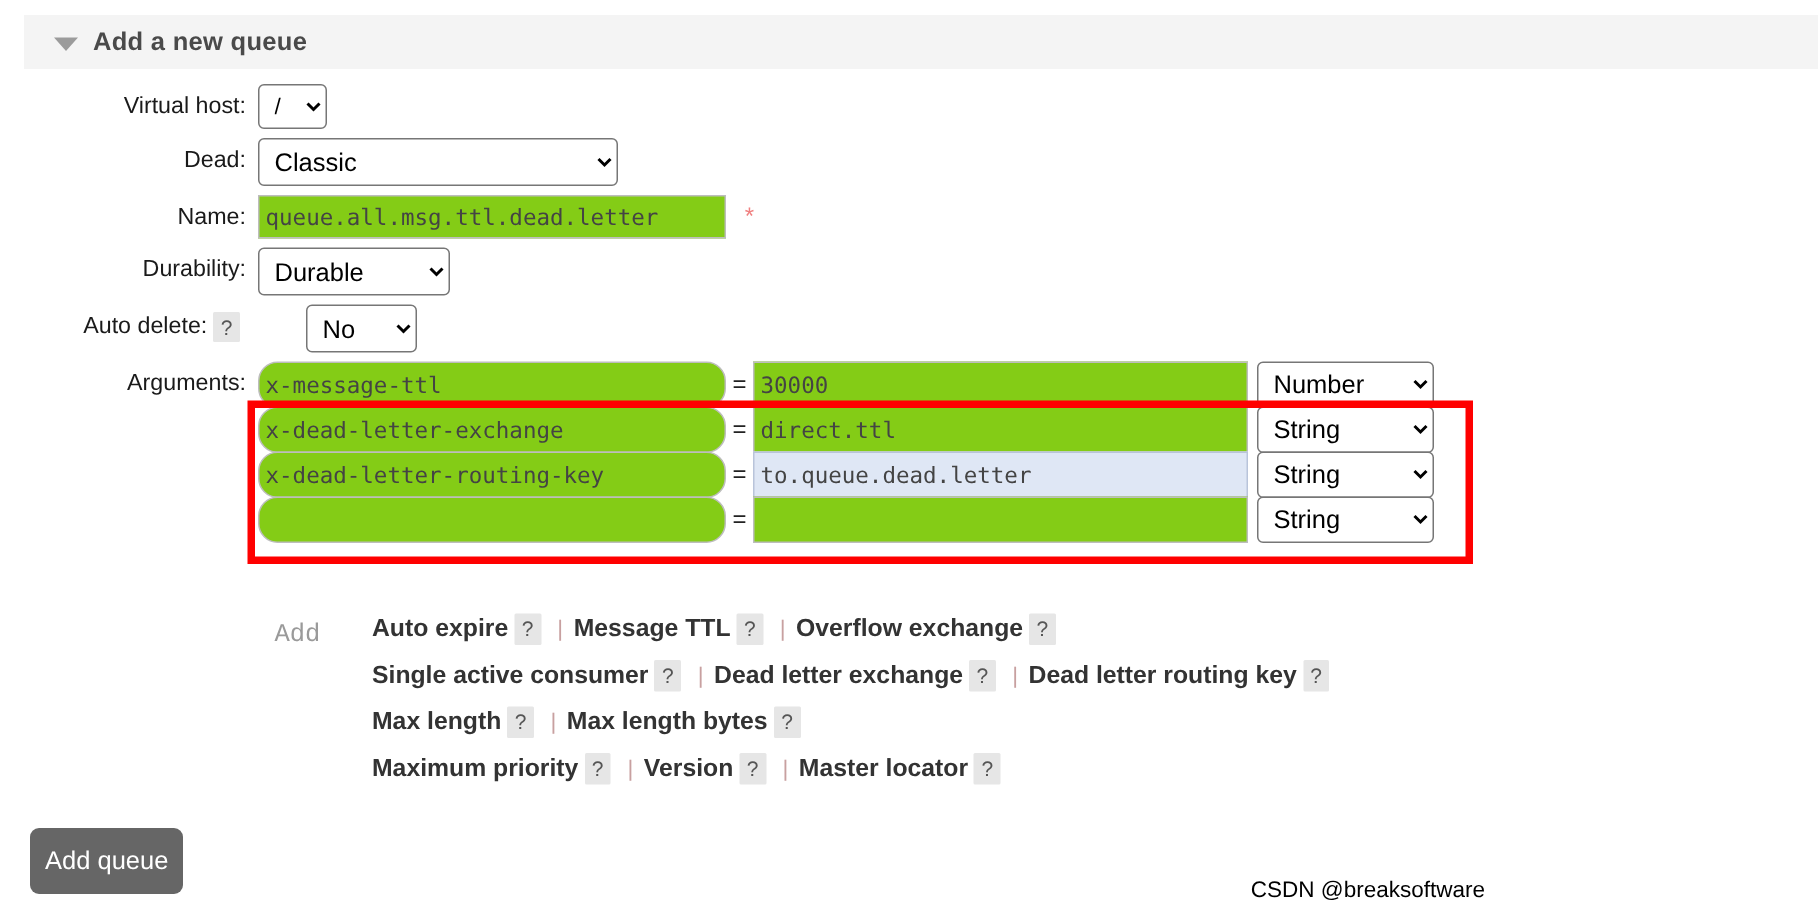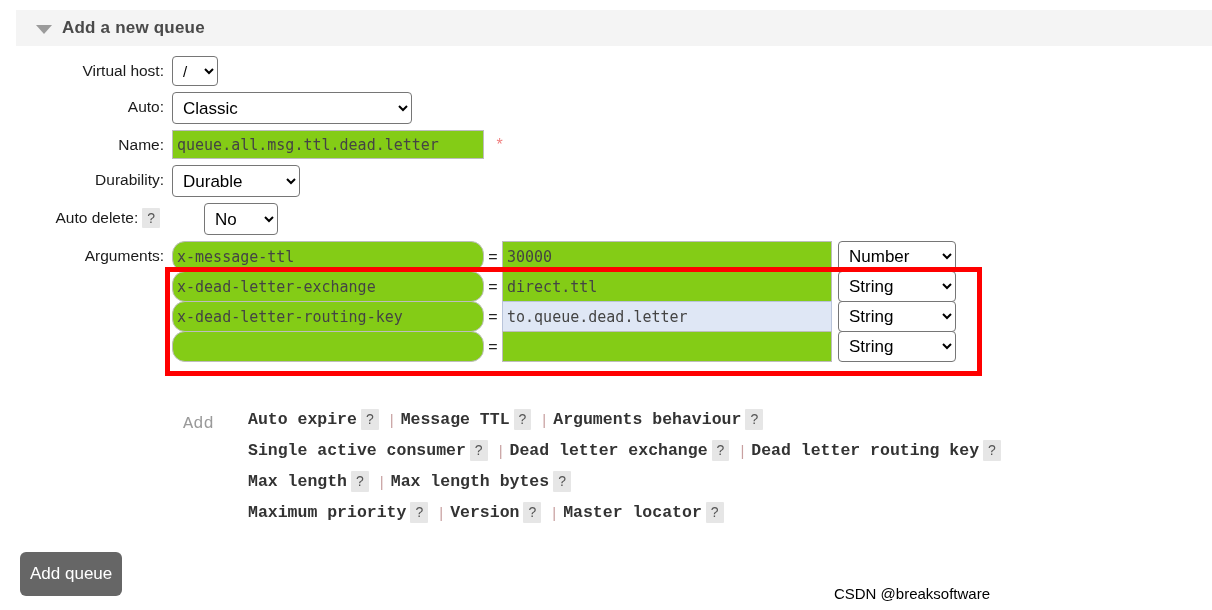--- a/index.html
+++ b/index.html
@@ -191,21 +191,21 @@
     display: flex;
     align-items: center;
     flex-wrap: nowrap;
     height: 31px;
     white-space: nowrap;
   }
   .preset-item {
     font-size: 16.5px;
     font-weight: bold;
     color: #333;
-    font-family: Liberation Mono, monospace;
+    font-family: Liberation Sans, sans-serif;
   }
   .sep {
     color: #c8a0a0;
     margin: 0 7px;
     font-size: 15px;
   }
 
   
   .add-queue-btn {
     position: absolute;
@@ -246,21 +246,21 @@
     <div class="frow">
       <div class="flabel">Virtual host:</div>
       <div class="fctl">
         <select class="ui-select vhost">
           <option>/</option>
         </select>
       </div>
     </div>
 
     <div class="frow">
-      <div class="flabel">Auto:</div>
+      <div class="flabel">Dead:</div>
       <div class="fctl">
         <select class="ui-select type">
           <option>Classic</option>
         </select>
       </div>
     </div>
 
     <div class="frow">
       <div class="flabel">Name:</div>
       <div class="fctl">
@@ -327,21 +327,21 @@
   <div class="presets">
     <div class="add-link">Add</div>
     <div class="preset-rows" id="preset-rows">
         <div class="preset-line">
           <span class="preset-item">Auto expire</span>
           <span class="help-chip">?</span>
           <span class="sep">|</span>
           <span class="preset-item">Message TTL</span>
           <span class="help-chip">?</span>
           <span class="sep">|</span>
-          <span class="preset-item">Arguments behaviour</span>
+          <span class="preset-item">Overflow exchange</span>
           <span class="help-chip">?</span>
         </div>
         <div class="preset-line">
           <span class="preset-item">Single active consumer</span>
           <span class="help-chip">?</span>
           <span class="sep">|</span>
           <span class="preset-item">Dead letter exchange</span>
           <span class="help-chip">?</span>
           <span class="sep">|</span>
           <span class="preset-item">Dead letter routing key</span>

